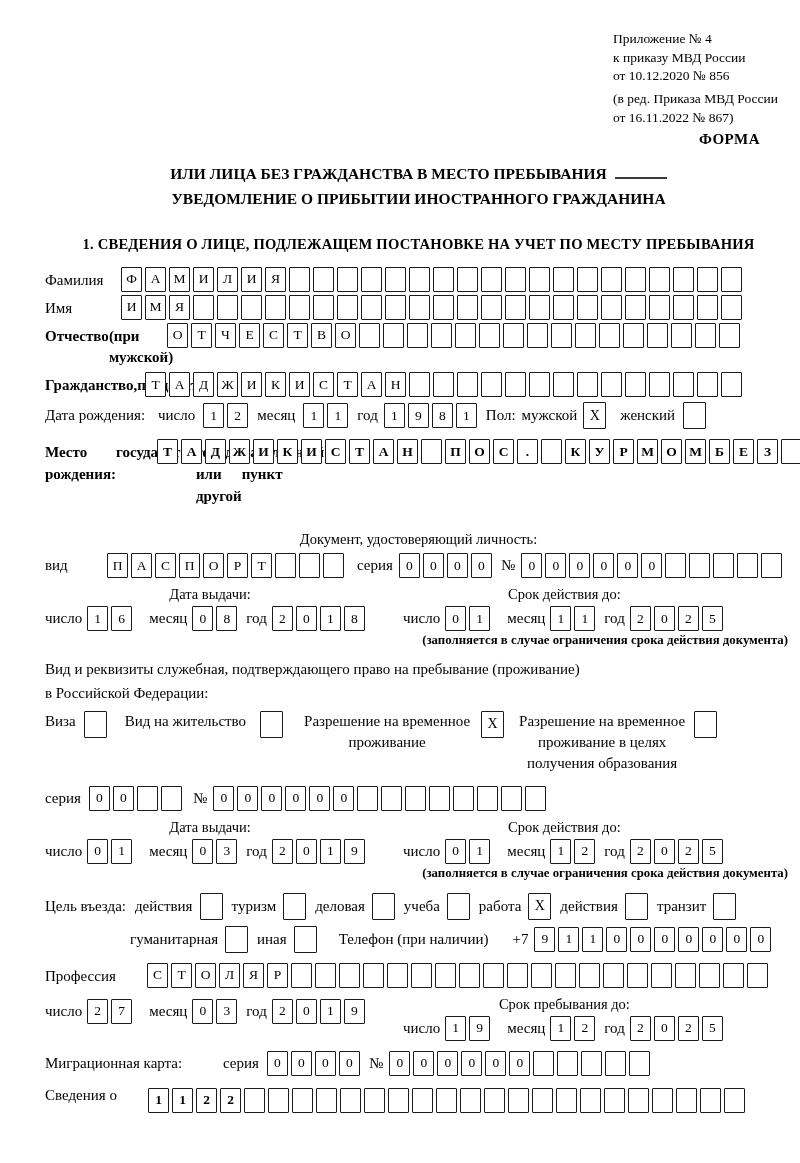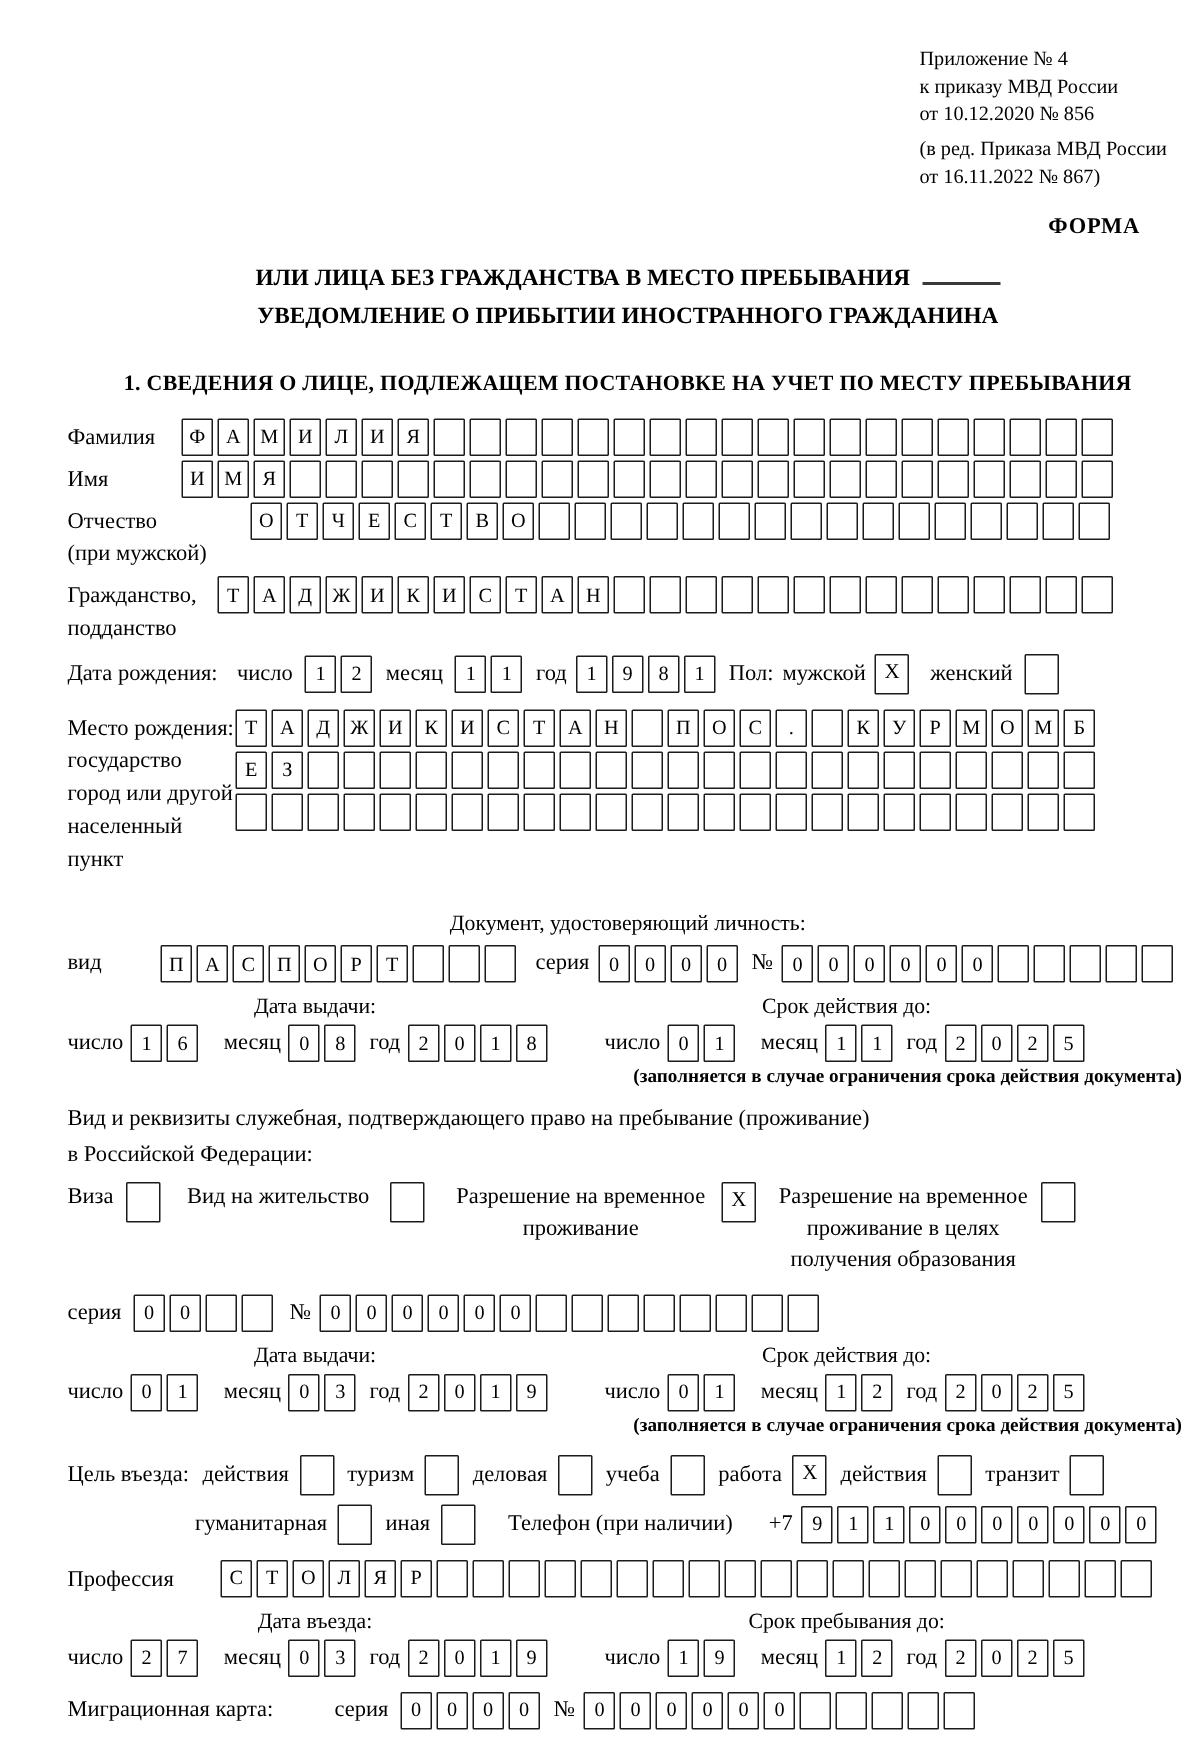--- a/index.html
+++ b/index.html
@@ -7,21 +7,21 @@
   body {
     width:800px; height:1163px; overflow:hidden;
     font-family:"Liberation Serif","DejaVu Serif",serif;
     color:#000;
   }
   .page { padding:30px 8px 0 45px; }
 
   
   .meta { margin-left:568px; font-size:13.5px; line-height:1.38; width:200px; }
   .meta .m2 { margin-top:4px; }
-  .forma { text-align:right; padding-right:32px; font-weight:bold; font-size:15px; margin-top:16px; letter-spacing:.5px; }
+  .forma { text-align:right; padding-right:32px; font-weight:bold; font-size:15px; margin-top:4px; letter-spacing:.5px; }
 
   
   .title { text-align:center; font-weight:bold; font-size:15.5px; line-height:1.6; margin-top:14px; }
   .blank-line { display:inline-block; width:52px; border-bottom:2.2px solid #3a3a3a; height:13px; margin-left:8px; }
   .sec-head { text-align:center; font-weight:bold; font-size:14.6px; margin-top:24px; letter-spacing:.2px; }
 
   
   .frm { margin-top:14px; }
   .field { display:flex; align-items:flex-start; margin-bottom:3px; }
   .lab { font-size:15px; line-height:1.45; flex:none; padding-top:3px; }
@@ -32,21 +32,21 @@
     border:1.6px solid #1b1b1b; border-radius:1px; margin-right:3px;
     align-items:center; justify-content:center;
     font-size:13.5px; background:#fff;
   }
   .cbox {
     display:inline-flex; width:23px; height:27px; flex:none;
     border:1.6px solid #1b1b1b; border-radius:1px;
     align-items:center; justify-content:center; font-size:14px; background:#fff;
   }
   .w76 { width:76px; } .w122 { width:122px; } .w100 { width:100px; } .w113 { width:113px; }
-  .stack { display:flex; flex-direction:column; }
+  .stack { display:flex; flex-direction:row;font-weight:bold; }
   .gap3 > * { margin-bottom:3px; }
 
   .center-bold { text-align:center; font-weight:normal; font-size:14.5px; margin-top:24px; }
 
   .inline-row { display:flex; align-items:center; margin-top:5px; flex-wrap:nowrap; }
   .inline-row .lbl2 { font-size:15px; flex:none; }
   .ml6{margin-left:6px;} .ml8{margin-left:8px;} .ml10{margin-left:10px;} .ml14{margin-left:14px;} .ml18{margin-left:18px;}
   .mr6{margin-right:6px;} .mr8{margin-right:8px;}
 
   .dates { display:flex; margin-top:8px; }
@@ -615,21 +615,20 @@
           <span class="cell"></span>
           <span class="cell"></span>
           <span class="cell"></span>
           <span class="cell"></span>
           <span class="cell"></span>
         </span>
     </div>
 
     <div class="dates">
       <div class="dgroup dg-left">
-        <div class="dhead">Дата въезда:</div>
         <div class="dline">
           <span class="dlab">число</span>
           <span class="cells">
               <span class="cell">2</span>
               <span class="cell">7</span>
             </span>
           <span class="sp"></span>
           <span class="dlab">месяц</span>
           <span class="cells">
               <span class="cell">0</span>

